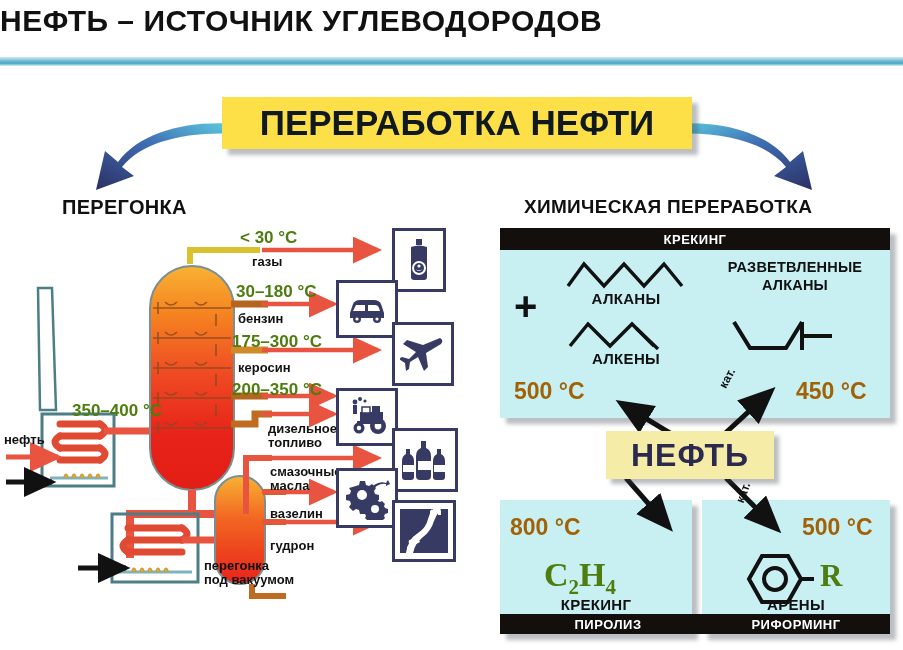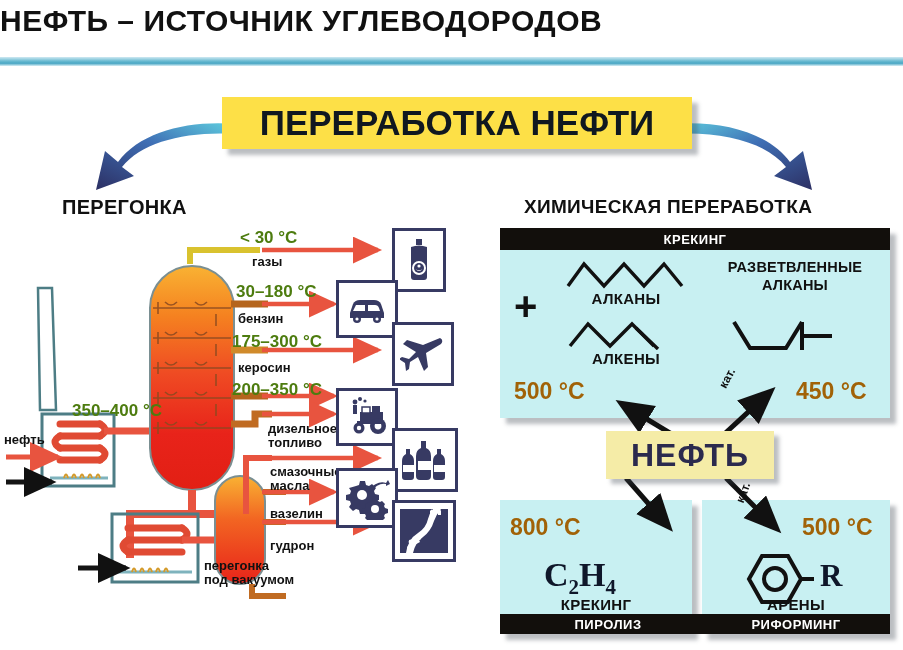--- a/index.html
+++ b/index.html
@@ -59,21 +59,21 @@
   .kat{font-size:12px;font-weight:bold;color:#111;}
   #plus-sign{font-size:40px;font-weight:bold;color:#111;line-height:1;}
 
   #oil-chip{
     left:606px;top:431px;width:168px;height:48px;background:#f5eca7;
     box-shadow:5px 5px 4px rgba(60,70,80,.35);
     display:flex;align-items:center;justify-content:center;z-index:6;
   }
   #oil-chip-label{font-size:32px;font-weight:bold;color:#2b2a4e;letter-spacing:1px;}
 
-  .formula{font-family:"Liberation Serif","DejaVu Serif",serif;font-weight:bold;color:#0f172a;}
+  .formula{font-family:"Liberation Serif","DejaVu Serif",serif;font-weight:bold;color:#4d7c0f;}
   #ethylene-formula{font-size:34px;}
   #ethylene-formula sub{font-size:21px;}
   #arene-R{font-size:31px;}
 </style>
 </head>
 <body>
 
 <div class="abs" id="page-title">НЕФТЬ – ИСТОЧНИК УГЛЕВОДОРОДОВ</div>
 <div class="abs" id="title-rule"></div>
 

